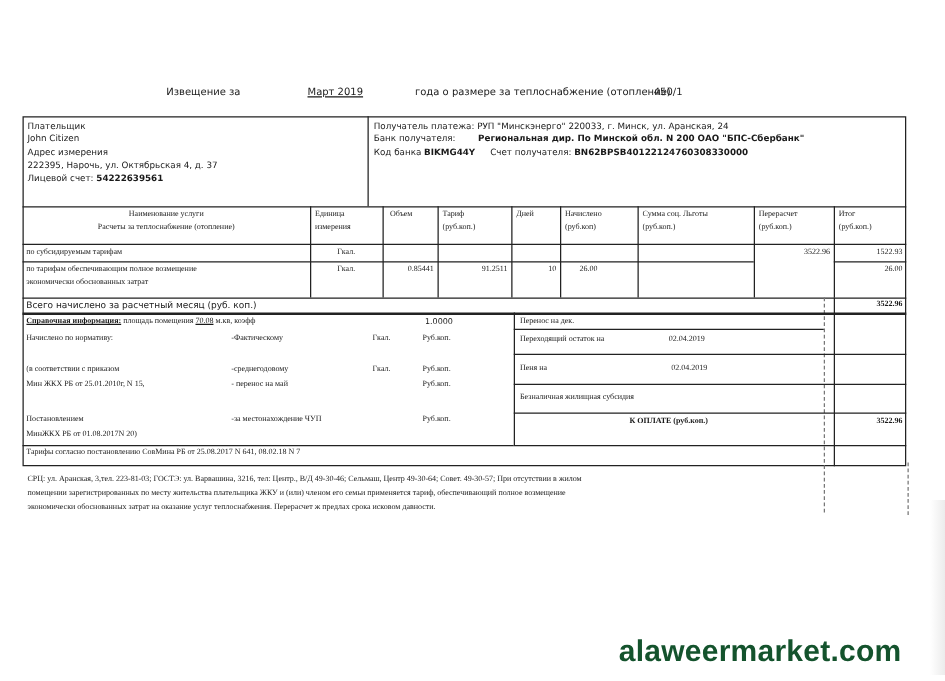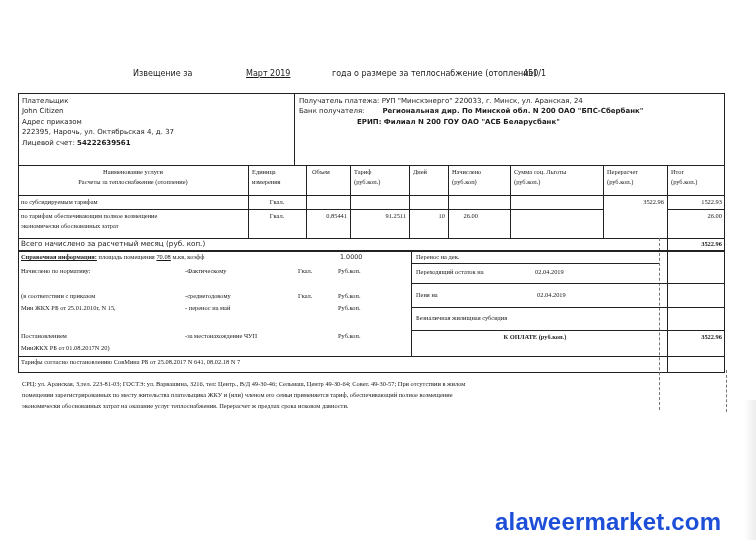--- a/index.html
+++ b/index.html
@@ -19,21 +19,21 @@
   .dash-v { position: absolute; width: 0; border-left: 1px dashed #777; }
   .r { text-align: right; }
   .c { text-align: center; }
 
   .payer { position: absolute; left: 22px; top: 96px; font-size: 7px; line-height: 10.4px; }
   .payee { position: absolute; left: 299px; top: 96px; font-size: 7px; line-height: 10.4px; white-space: nowrap; }
 
   .foot { position: absolute; left: 22px; top: 378px; width: 700px; font-size: 6.4px; line-height: 11px; white-space: nowrap; }
 
   .watermark { position: absolute; left: 495px; top: 508px; font-family: "Liberation Sans", sans-serif;
-               font-weight: bold; font-size: 24px; color: #1d4ed8; letter-spacing: 0.2px; }
+               font-weight: bold; font-size: 24px; color: #14532d; letter-spacing: 0.2px; }
   .right-shadow { position: absolute; right: 0; top: 400px; width: 12px; height: 140px;
                   background: linear-gradient(to right, #ffffff, #ececec); }
 </style>
 </head>
 <body>
 
 <div class="title-row sans">
   <span style="left:133px;">Извещение за</span>
   <span style="left:246px;" class="u">Март 2019</span>
   <span style="left:332px;">года о размере за теплоснабжение (отопление)</span>
@@ -41,29 +41,29 @@
 </div>
 
 <div class="frame" style="left:18px; top:93px; width:707px; height:280px;"></div>
 
 <div class="vline" style="left:294px; top:93px; height:72px;"></div>
 <div class="hline" style="left:18px; top:165px; width:707px;"></div>
 
 <div class="payer sans">
   <div>Плательщик</div>
   <div>John Citizen</div>
-  <div>Адрес приказом</div>
+  <div>Адрес измерения</div>
   <div>222395, Нарочь, ул. Октябрьская  4, д. 37</div>
   <div><span>Лицевой счет:</span> <span class="b">54222639561</span></div>
 </div>
 
 <div class="payee sans">
   <div><span>Получатель платежа:</span> <span>РУП "Минскэнерго" 220033, г. Минск, ул. Аранская, 24</span></div>
   <div><span>Банк получателя:</span><span style="display:inline-block;width:18px;"></span><span class="b">Региональная дир. По Минской обл. N 200 ОАО "БПС-Сбербанк"</span></div>
-  <div style="padding-left:58px;" class="b">ЕРИП: Филиал N 200 ГОУ ОАО "АСБ Беларусбанк"</div>
+  <div><span>Код банка</span> <span class="b">BIKMG44Y</span><span style="display:inline-block;width:12px;"></span><span>Счет получателя:</span> <span class="b">BN62BPSB40122124760308330000</span></div>
 </div>
 
 <div class="vline" style="left:248px; top:165px; height:73px;"></div>
 <div class="vline" style="left:306px; top:165px; height:73px;"></div>
 <div class="vline" style="left:350px; top:165px; height:73px;"></div>
 <div class="vline" style="left:409px; top:165px; height:73px;"></div>
 <div class="vline" style="left:448px; top:165px; height:73px;"></div>
 <div class="vline" style="left:510px; top:165px; height:73px;"></div>
 <div class="vline" style="left:603px; top:165px; height:73px;"></div>
 <div class="vline" style="left:667px; top:165px; height:73px;"></div>

